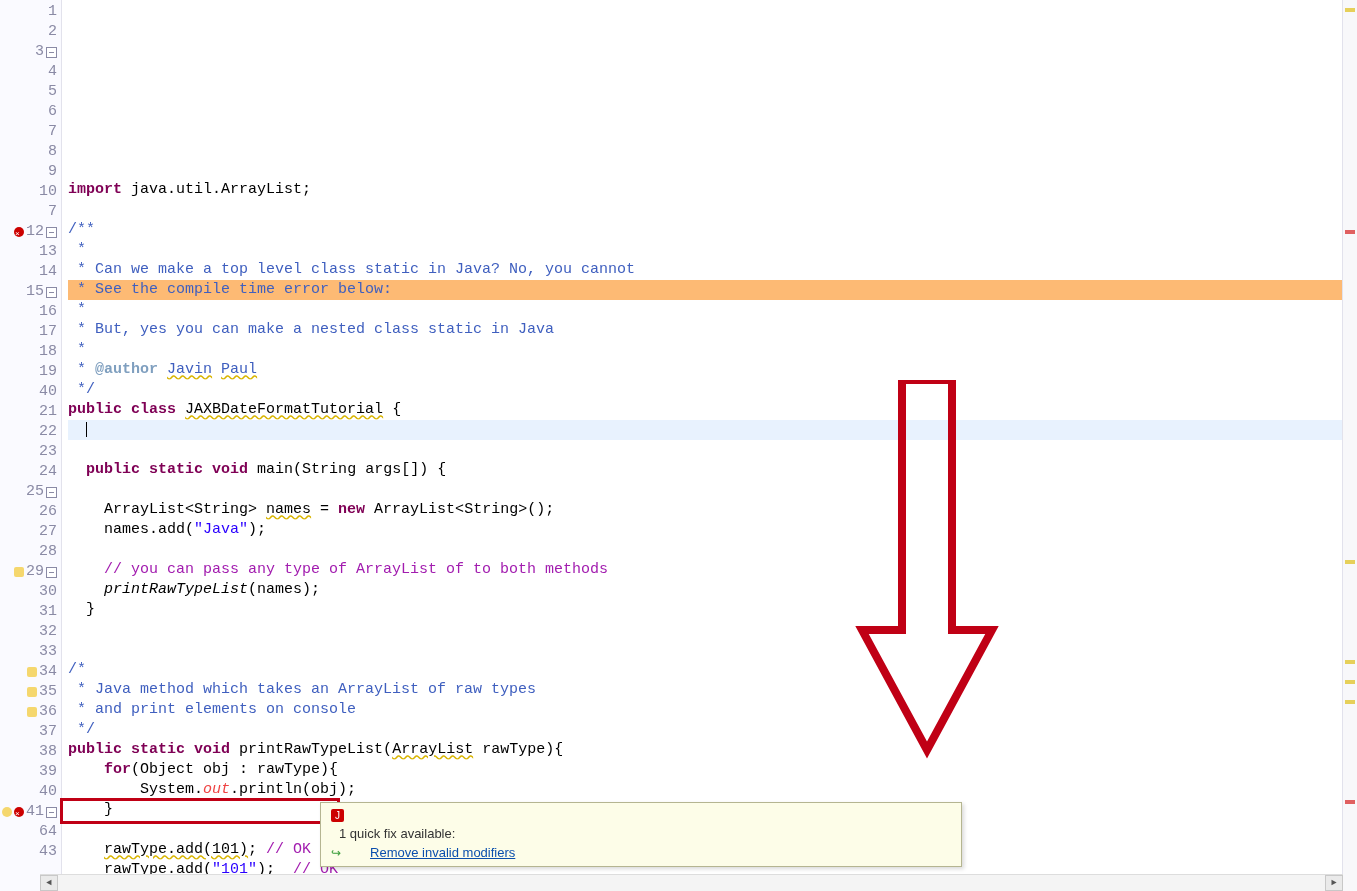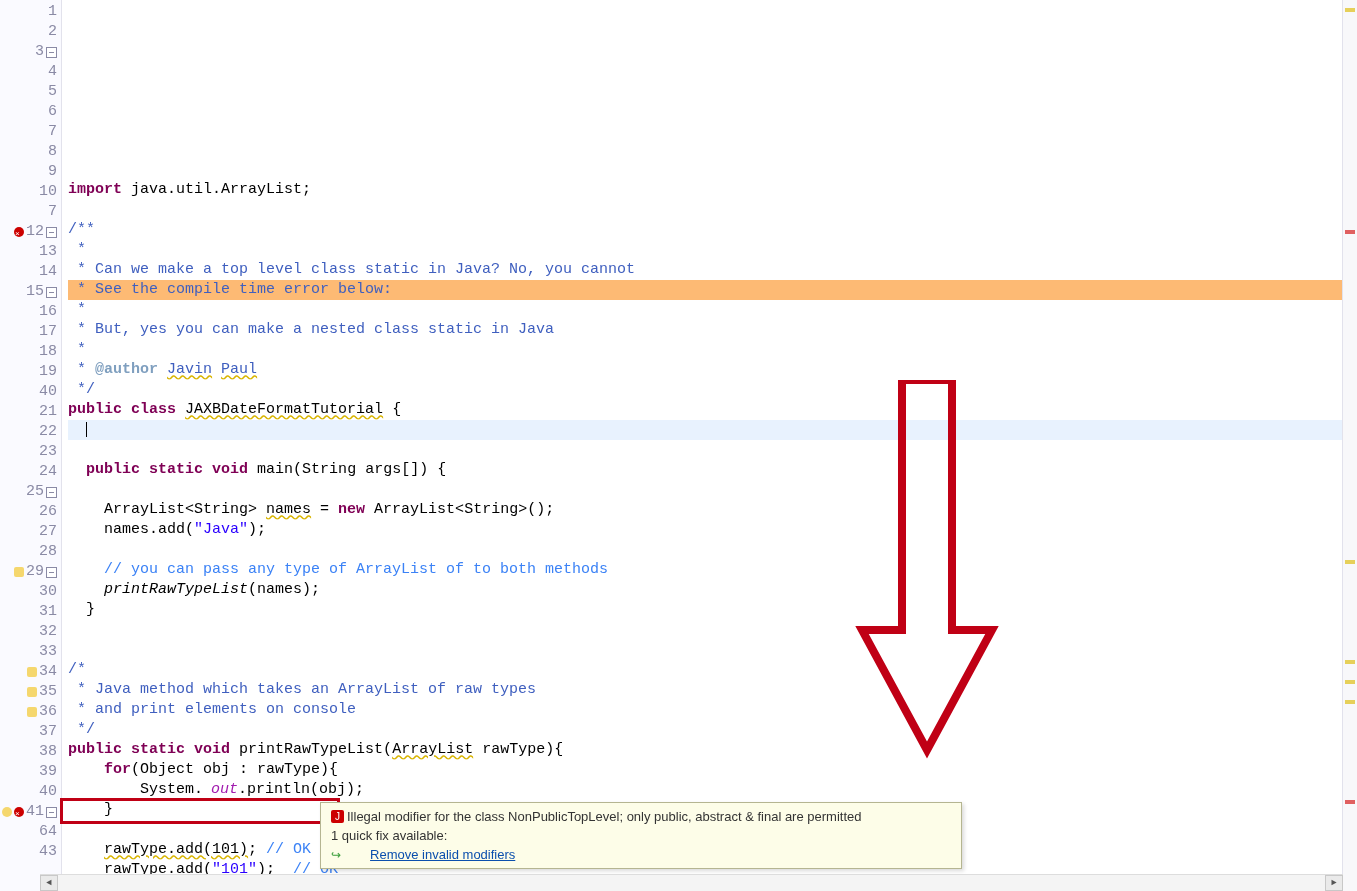--- a/index.html
+++ b/index.html
@@ -47,26 +47,26 @@
   padding: 20px 6px;
   line-height: 20px;
   white-space: pre;
   flex: 1;
   position:relative;
 }
 .code .line {
   height: 20px;
 }
 .kw { color: #7f0055; font-weight: bold; }
-.cm { color: #3b82f6; }
+.cm { color: #a21caf; }
 .jd { color: #3f5fbf; }
 .jt { color: #7f9fbf; font-weight: bold; }
 .str { color: #2a00ff; }
 .it { font-style: italic; }
-.bl { color: #a21caf; font-style: italic; margin-left: 8px; }
+.bl { color: #ef4444; font-style: italic; }
 .warn-u { text-decoration: underline wavy #d8b400; }
 .spell-u { text-decoration: underline wavy #d8b400; }
 .hl-line { background: #e8f2fe; width:100%; display:inline-block;}
 .hl-6 { background: #fdba74; width:100%; display:inline-block;}
 .caret { border-left: 1px solid #000; animation: none; height:15px;display:inline-block;vertical-align:middle;}
 .redbox {
   border: 3px solid #c00015;
   position: absolute;
   box-sizing: border-box;
 }
@@ -258,23 +258,22 @@
       <div class="mk mk-w" style="top: 660px;"></div>
       <div class="mk mk-w" style="top: 680px;"></div>
       <div class="mk mk-w" style="top: 700px;"></div>
       <div class="mk mk-e" style="top: 800px;"></div>
     </div>
 </div>
 
 <div class="tooltip" style="left:320px;top:802px;width:620px;">
   <div class="tooltip-hdr">
     <span class="small-err-badge">J</span>
-    <span>Illegal modifier for the class NonPublicTopLevel; only public, abstract &amp; final are permitted</span>
   </div>
-  <div style="margin:4px 0;">1 quick fix available:</div>
+  <div style="margin:4px 8px;">1 quick fix available:</div>
   <div style="display:flex;align-items:center;">
     <span class="green-arrow">↪</span>
     <span class="link">Remove invalid modifiers</span>
   </div>
 </div>
 
 <div class="scrollers">
   <div class="scroll-btn">◄</div>
   <div style="flex:1"></div>
   <div class="scroll-btn">►</div>

